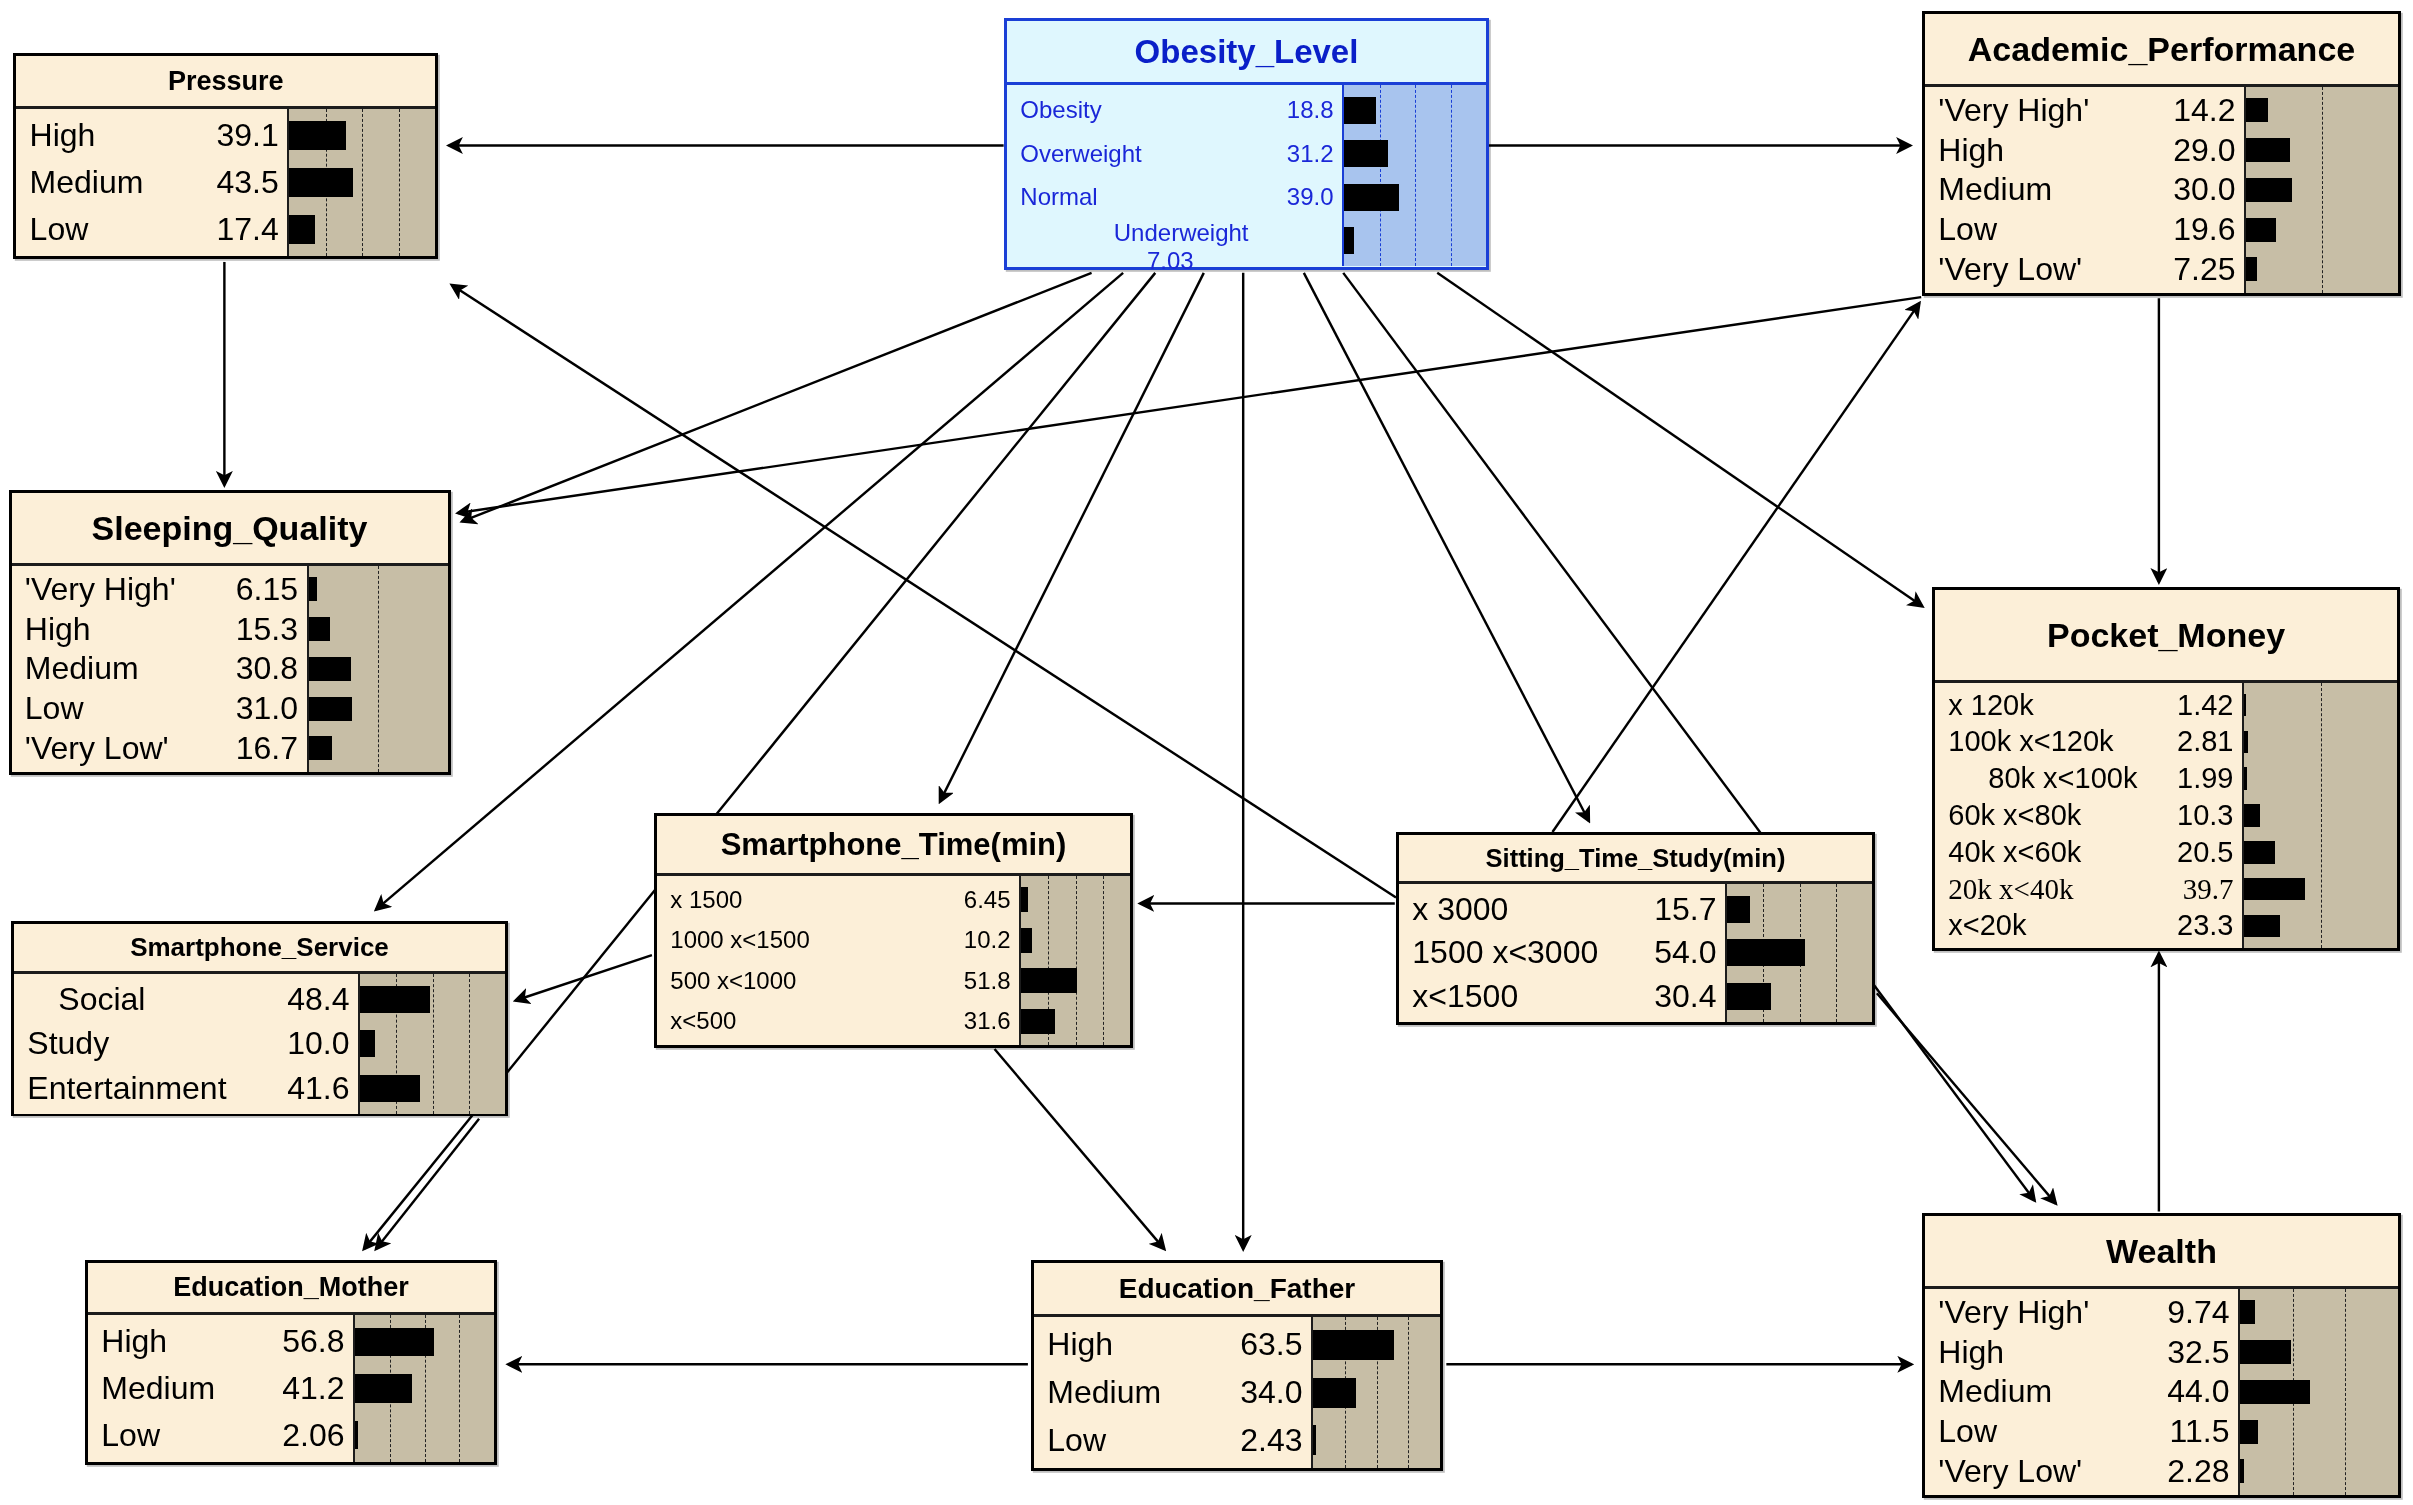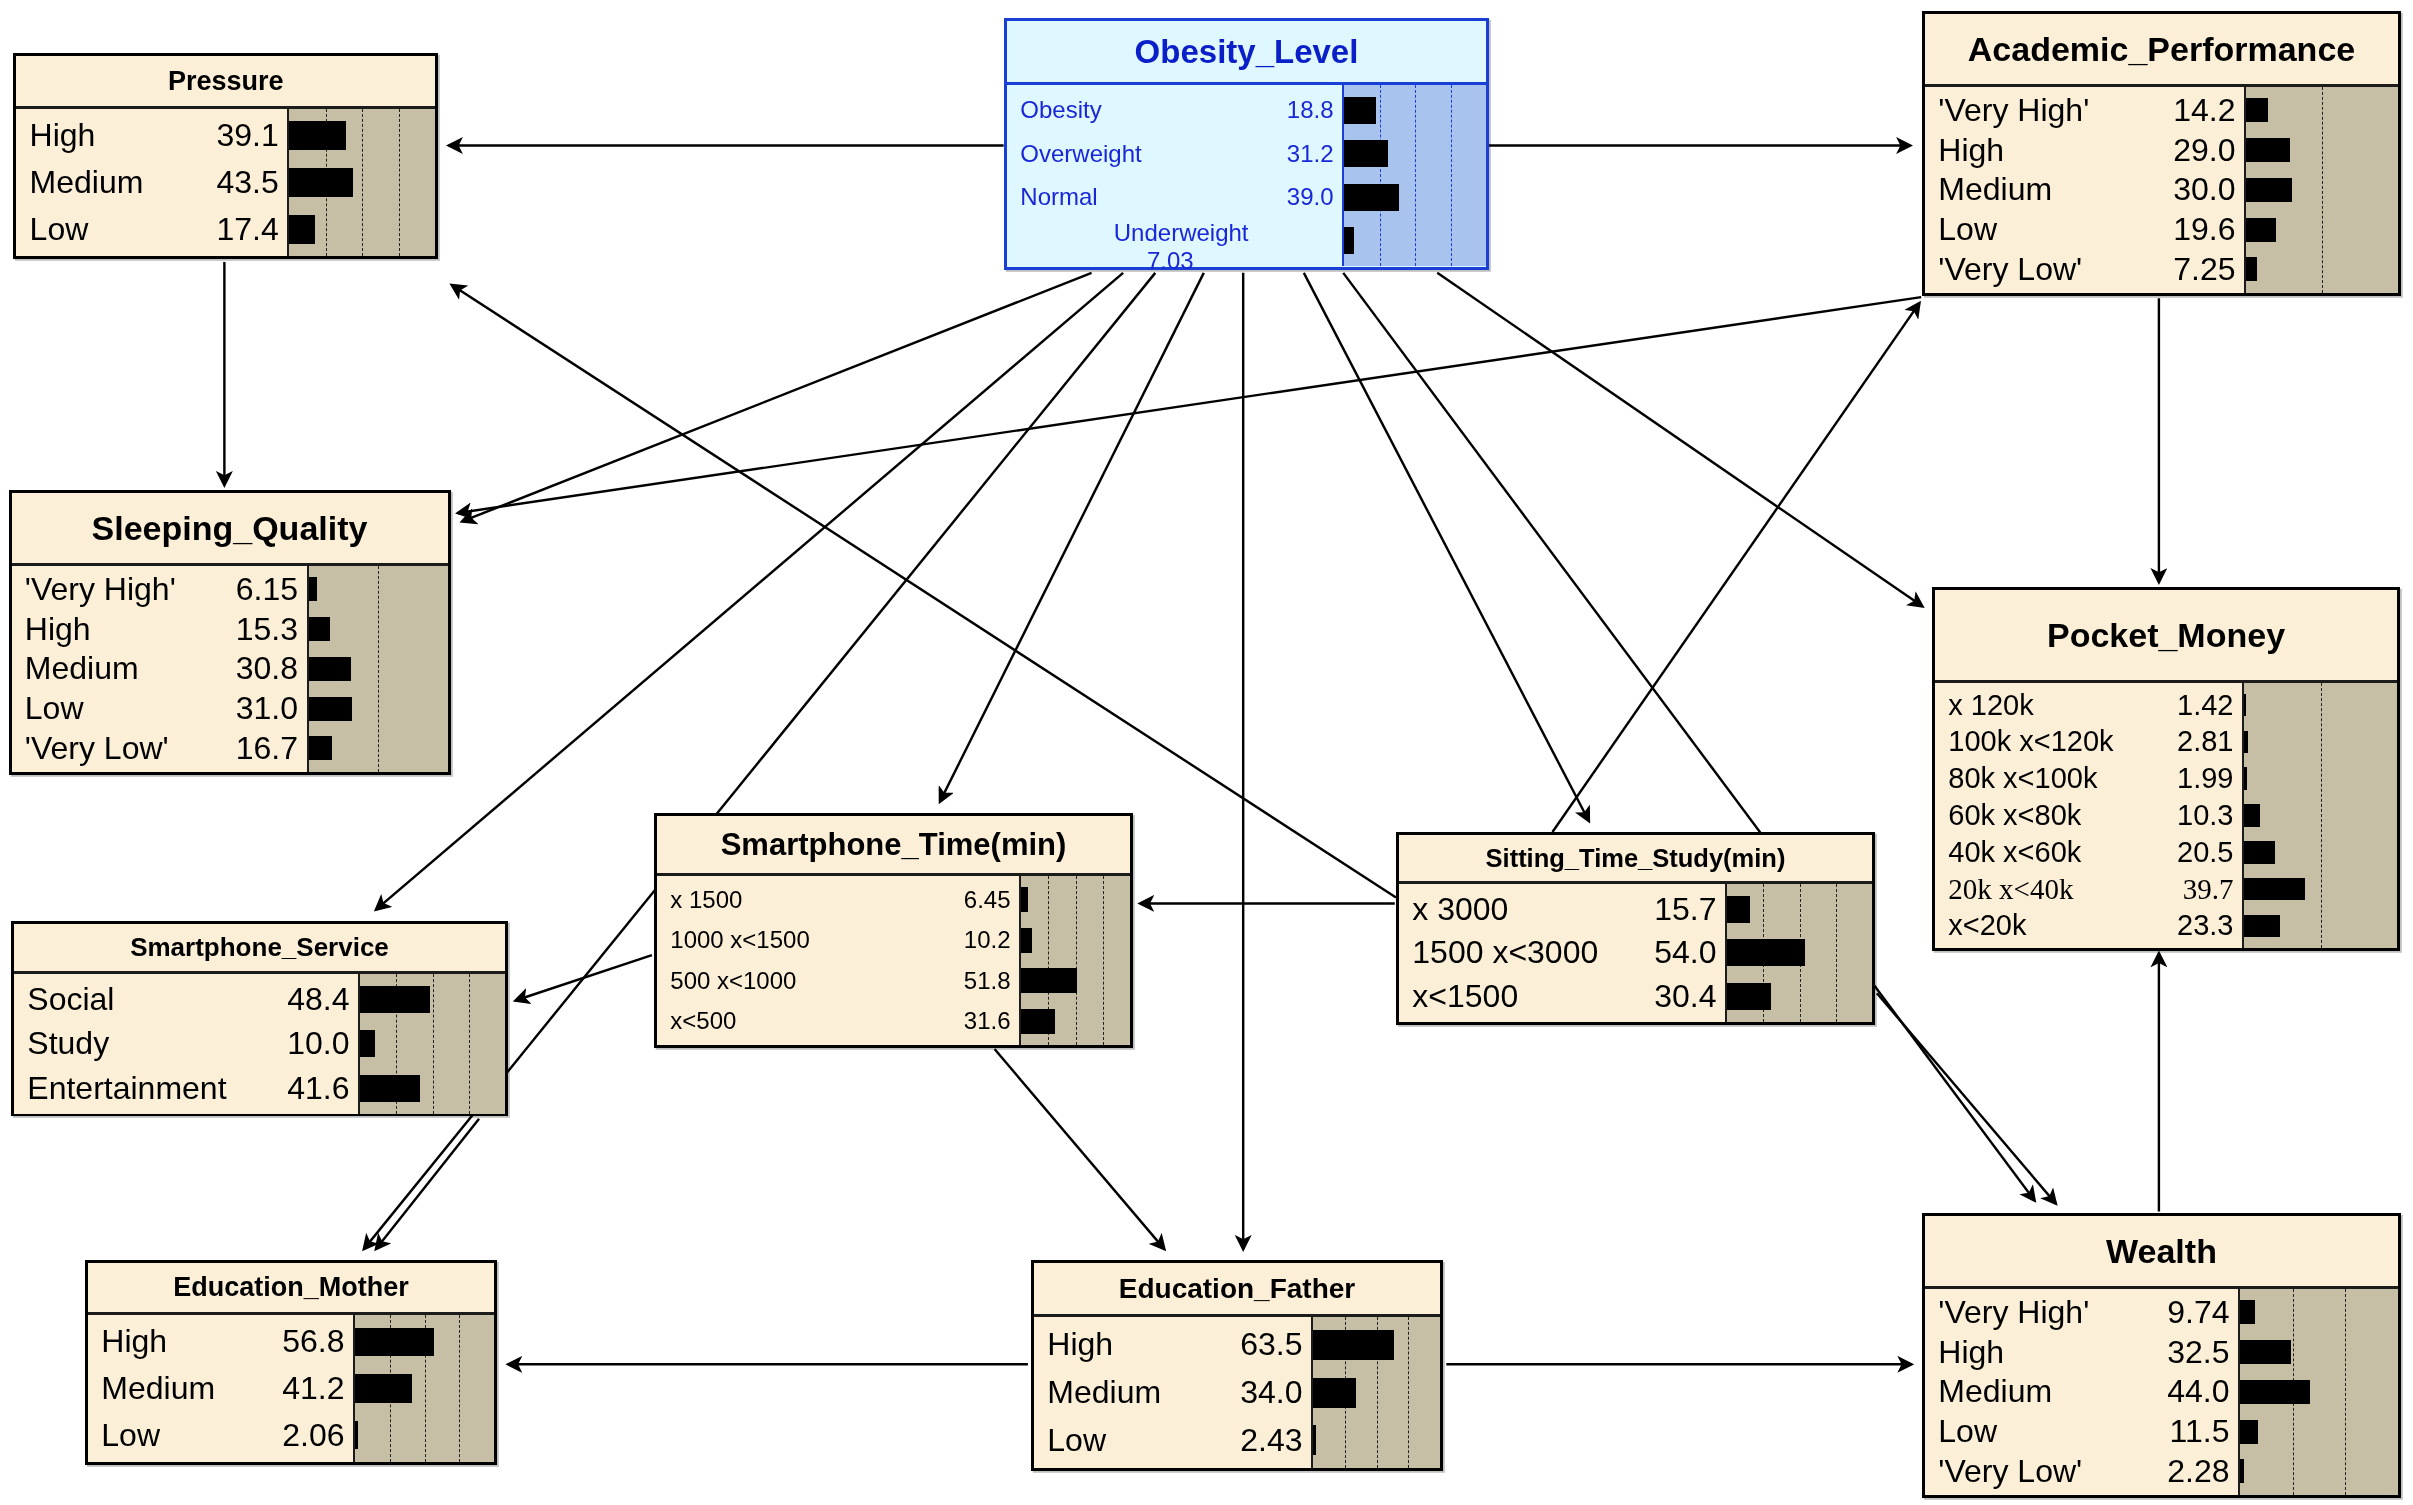--- a/index.html
+++ b/index.html
@@ -298,21 +298,21 @@
         <div class="body" style="height: 265px;">
           <div class="labels" style="width: 309px; font-size: 29px;">
             <div class="row" style="height: 36px;">
               <span class="st">x 120k</span>
               <span class="val">1.42</span>
             </div>
             <div class="row" style="height: 36px;">
               <span class="st">100k x&lt;120k</span>
               <span class="val">2.81</span>
             </div>
-            <div class="row" style="height: 36px;">
+            <div class="row" style="height: 36px; padding-left: 40px;">
               <span class="st">80k x&lt;100k</span>
               <span class="val">1.99</span>
             </div>
             <div class="row" style="height: 36px;">
               <span class="st">60k x&lt;80k</span>
               <span class="val">10.3</span>
             </div>
             <div class="row" style="height: 36px;">
               <span class="st">40k x&lt;60k</span>
               <span class="val">20.5</span>
@@ -422,21 +422,21 @@
             <div class="barline" style="height: 43px;">
               <div class="bar" style="width: 30.4%; height: 27px;"></div>
             </div>
           </div>
         </div>
       </div>
       <div class="node" style="left: 11px; top: 921px; width: 497px; height: 195px;">
         <div class="title" style="height: 50px; font-size: 26px;">Smartphone_Service</div>
         <div class="body" style="height: 140px;">
           <div class="labels" style="width: 346px; font-size: 32px;">
-            <div class="row" style="height: 44px;">
+            <div class="row" style="height: 44px; padding-left: 31px;">
               <span class="st">Social</span>
               <span class="val">48.4</span>
             </div>
             <div class="row" style="height: 44px;">
               <span class="st">Study</span>
               <span class="val">10.0</span>
             </div>
             <div class="row" style="height: 44px;">
               <span class="st">Entertainment</span>
               <span class="val">41.6</span>

